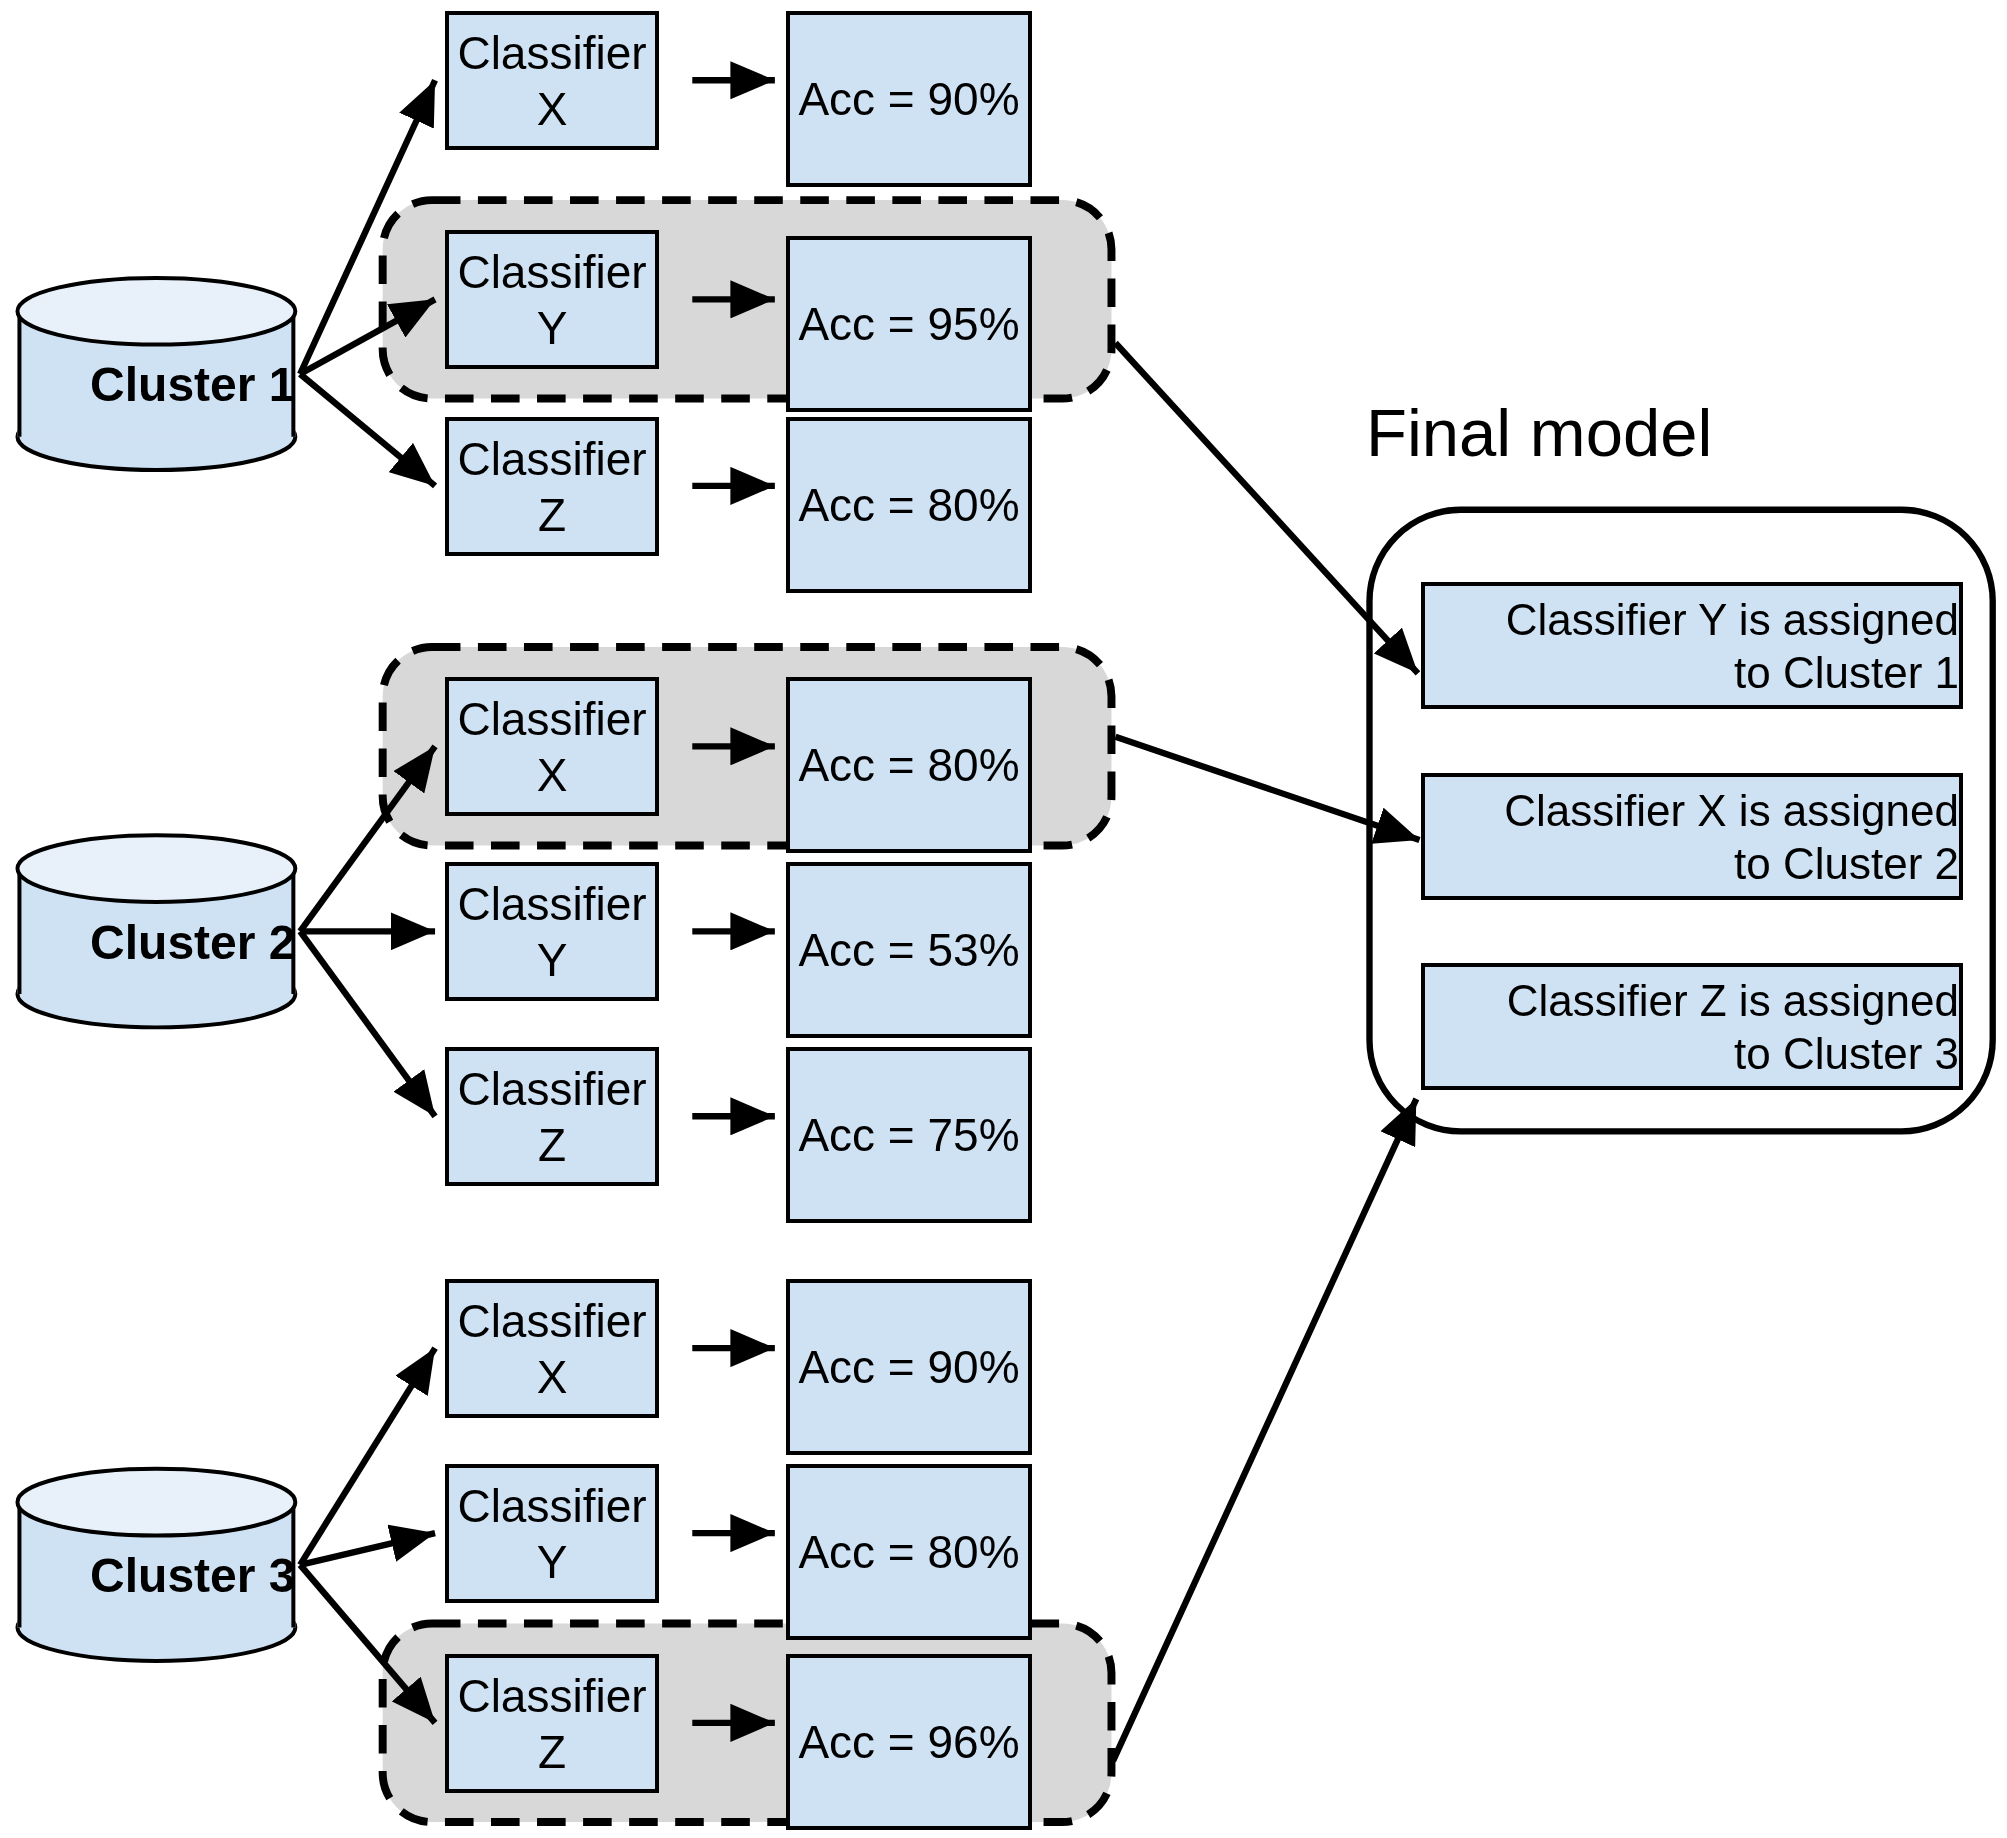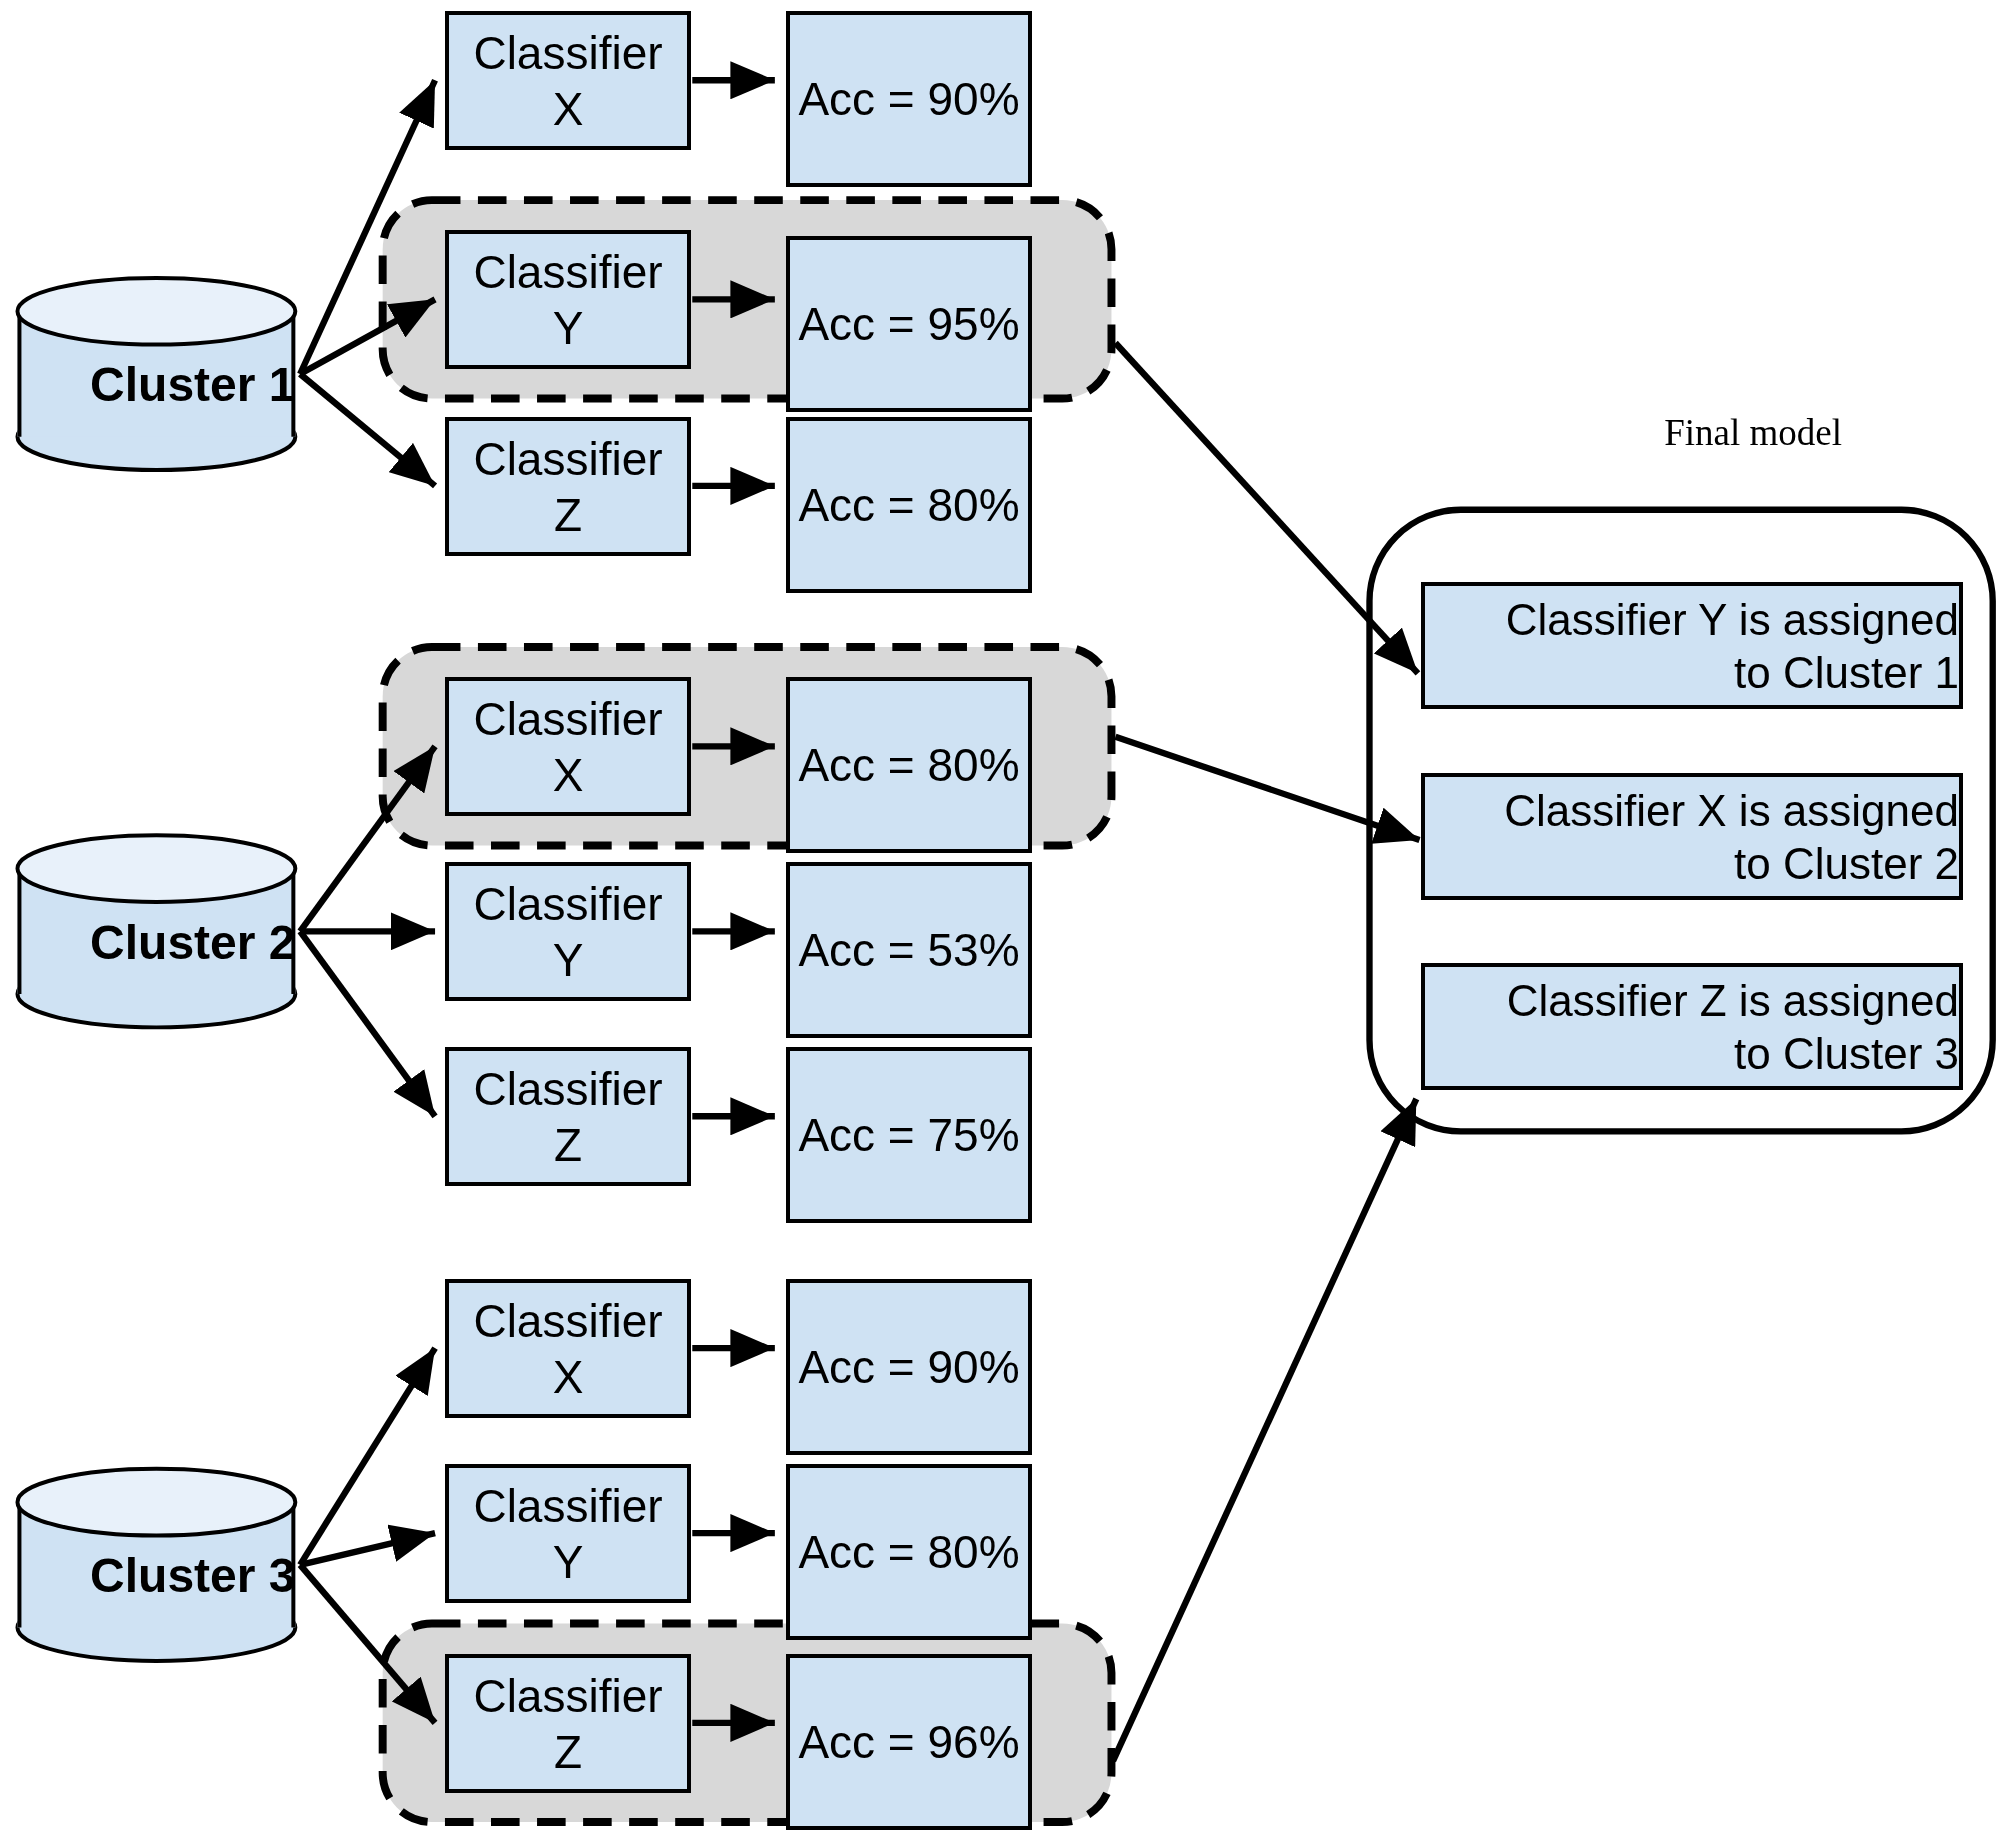--- a/index.html
+++ b/index.html
@@ -17,30 +17,30 @@
     position: absolute;
     box-sizing: border-box;
     background: var(--box-fill, #cfe2f3);
     border: 4px solid var(--stroke, #000);
     display: flex;
     flex-direction: column;
     justify-content: center;
     align-items: center;
     text-align: center;
   }
-  .clf  { left: 445px;  width: 246px; height: 139px; font-size: 46px; line-height: 56px; }
+  .clf  { left: 445px;  width: 214px; height: 139px; font-size: 46px; line-height: 56px; }
   .acc  { left: 786px;  width: 246px; height: 176px; font-size: 46px; }
   .fin  { left: 1421px; width: 542px; height: 127px; font-size: 44px; line-height: 53px; align-items: flex-end; }
   .cyl-label {
     position: absolute; left: 17.5px; width: 278px;
     text-align: right; font-size: 48px; line-height: 48px; font-weight: bold;
   }
   .final-title {
     position: absolute; left: 1366px; width: 476px; top: 401px;
-    text-align: right; font-size: 37px; line-height: 64px; font-family: Liberation Serif, serif;
+    text-align: left; font-size: 67px; line-height: 64px;
   }
 </style>
 </head>
 <body>
 
 <div class="canvas">
 
   <svg class="layer" viewBox="0 0 2528 2315">
     <defs>
       <marker id="ah" viewBox="0 0 7 6" markerWidth="7" markerHeight="6" refX="7" refY="3" orient="auto" markerUnits="strokeWidth">

